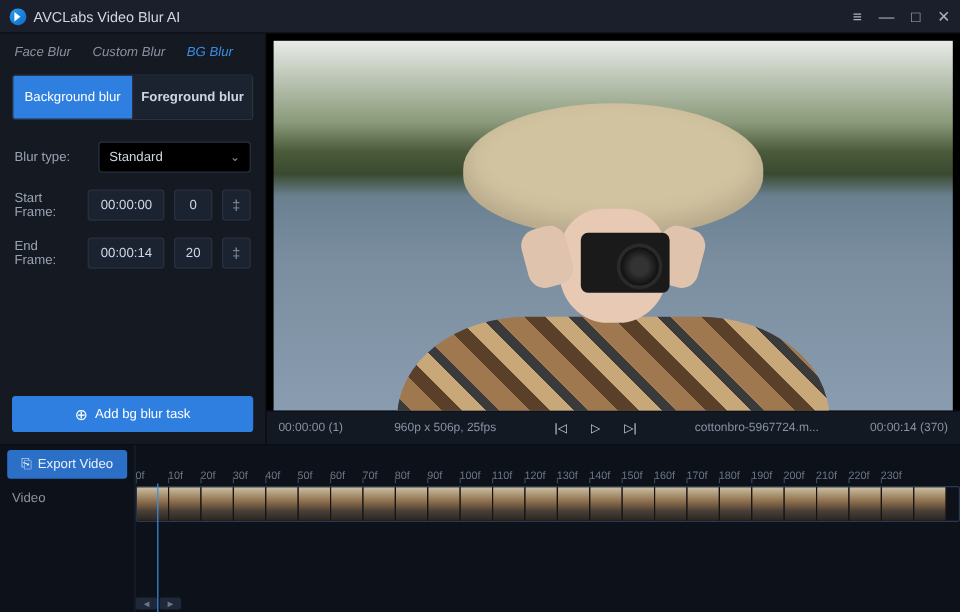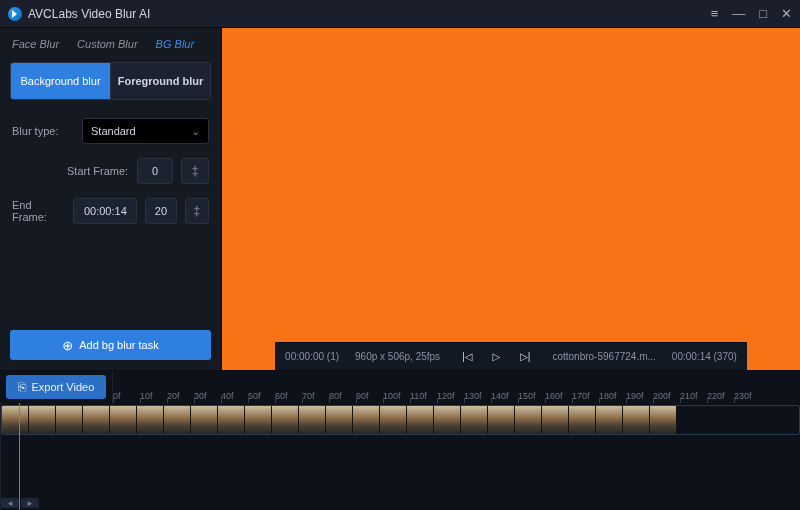--- a/index.html
+++ b/index.html
@@ -30,21 +30,21 @@
 .select .chev { font-size: 10px; color: #8a92a0; }
 .tc { height: 26px; background: #1b2230; border:1px solid #2a3140; border-radius:3px; display:flex; align-items:center; justify-content:center; color:#cfd6e1; }
 .tc.time { width: 74px; }
 .tc.fr { width: 36px; }
 .iconbtn { width: 28px; height: 26px; background:#1b2230; border:1px solid #2a3140; border-radius:3px; display:flex; align-items:center; justify-content:center; cursor:pointer; color:#8a92a0; font-size:12px; }
 
 .sidebar .spacer { flex: 1; }
 .addbtn { margin: 0 10px 10px; height: 30px; background:#2f7fe0; color:#fff; border-radius:3px; display:flex; align-items:center; justify-content:center; gap:6px; cursor:pointer; font-size:11px; }
 .addbtn .plus { font-size:13px; }
 
-.stage { flex: 1; display: flex; flex-direction: column; background:#f97316;align-items:center; }
+.stage { flex: 1; display: flex; flex-direction: column; background:#000000; }
 .preview { flex: 1; margin: 6px 6px 0 6px; background: linear-gradient(180deg,#e8ebe8 0%,#8a9a7a 22%,#4a5a3a 30%,#3a4a2f 36%,#6a8090 42%,#7a8ea0 60%,#8a9db0 100%); position:relative; overflow:hidden; }
 .hat { position:absolute; left:50%; top:52px; transform:translateX(-50%); width:250px; height:110px; background:#d2c3a0; border-radius:50% 50% 45% 45%; box-shadow: inset 0 -10px 20px rgba(0,0,0,0.15); }
 .face { position:absolute; left:50%; top:140px; transform:translateX(-50%); width:90px; height:95px; background:#e8c9b3; border-radius:40% 40% 45% 45%; }
 .camera { position:absolute; left:calc(50% + 10px); top:160px; transform:translateX(-50%); width:74px; height:50px; background:#1a1a1a; border-radius:6px; }
 .camera::after { content:""; position:absolute; right:6px; top:9px; width:32px; height:32px; border-radius:50%; background: radial-gradient(circle,#333 30%,#111 70%); border:3px solid #2a2a2a; }
 .hands { position:absolute; left:50%; top:155px; transform:translateX(-50%); width:160px; height:60px; }
 .hands::before,.hands::after { content:""; position:absolute; width:38px; height:50px; background:#e0c3ac; border-radius:14px; top:0; }
 .hands::before { left:6px; transform:rotate(-15deg); }
 .hands::after { right:6px; transform:rotate(15deg); }
 .hair { position:absolute; left:48%; top:155px; transform:translateX(-50%); width:210px; height:160px; background: radial-gradient(ellipse at 50% 0%, rgba(0,0,0,0) 40%, #8a5a3a 41%, #6e4528 80%); border-radius:50% 50% 30% 30%; z-index:-1; }
@@ -101,20 +101,21 @@
     <div class="fields">
       <div class="row">
         <div class="lbl">Blur type:</div>
         <div class="select">
           <span>Standard</span>
           <span class="chev">⌄</span>
         </div>
       </div>
       <div class="row">
         <div class="lbl">Start Frame:</div>
+        <div class="tc time">00:00:00</div>
         <div class="tc fr">0</div>
         <div class="iconbtn">‡</div>
       </div>
       <div class="row">
         <div class="lbl">End Frame:</div>
         <div class="tc time">00:00:14</div>
         <div class="tc fr">20</div>
         <div class="iconbtn">‡</div>
       </div>
     </div>
@@ -179,20 +180,23 @@
           <div class="tick">180f</div>
           <div class="tick">190f</div>
           <div class="tick">200f</div>
           <div class="tick">210f</div>
           <div class="tick">220f</div>
           <div class="tick">230f</div>
         </div>
     </div>
   </div>
   <div class="tracks">
+    <div class="tracklabels">
+      <div>Video</div>
+    </div>
     <div class="trackarea">
       <div class="playhead"></div>
       <div class="clip" id="clip">
           <div class="thumb"></div>
           <div class="thumb"></div>
           <div class="thumb"></div>
           <div class="thumb"></div>
           <div class="thumb"></div>
           <div class="thumb"></div>
           <div class="thumb"></div>

